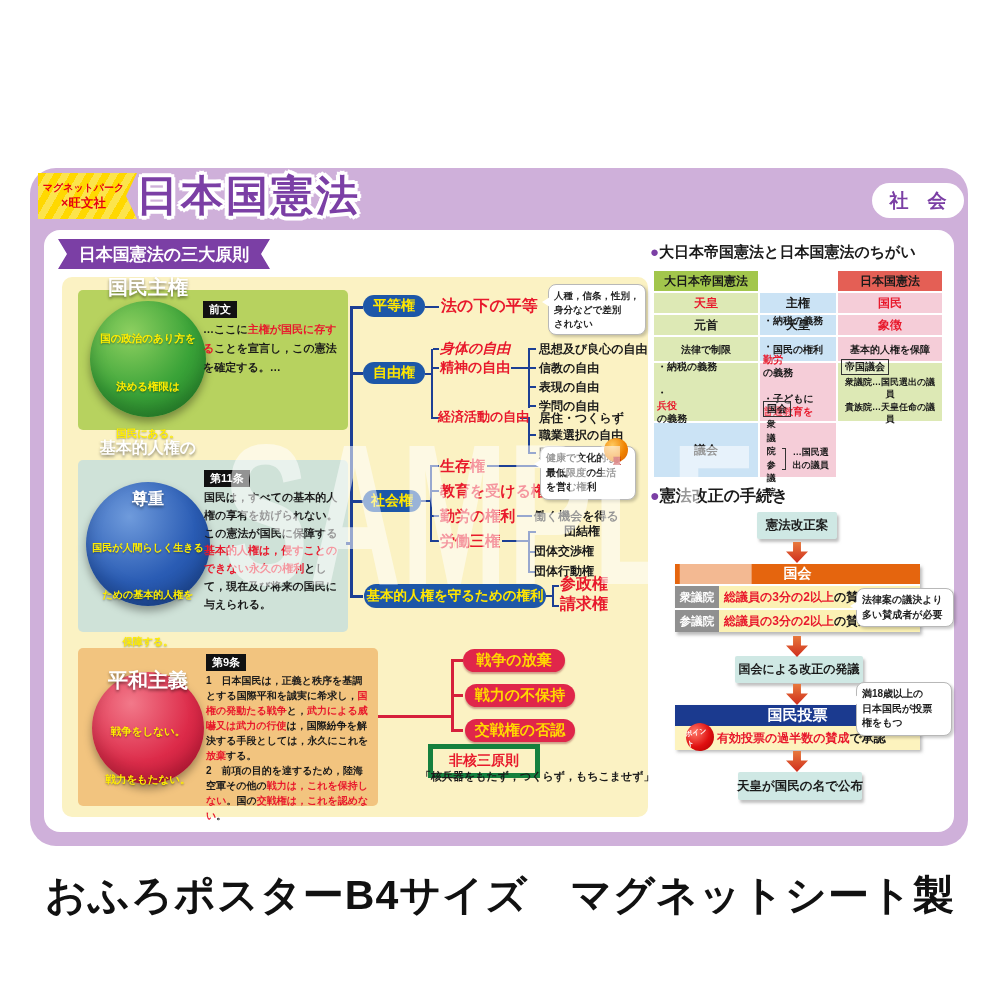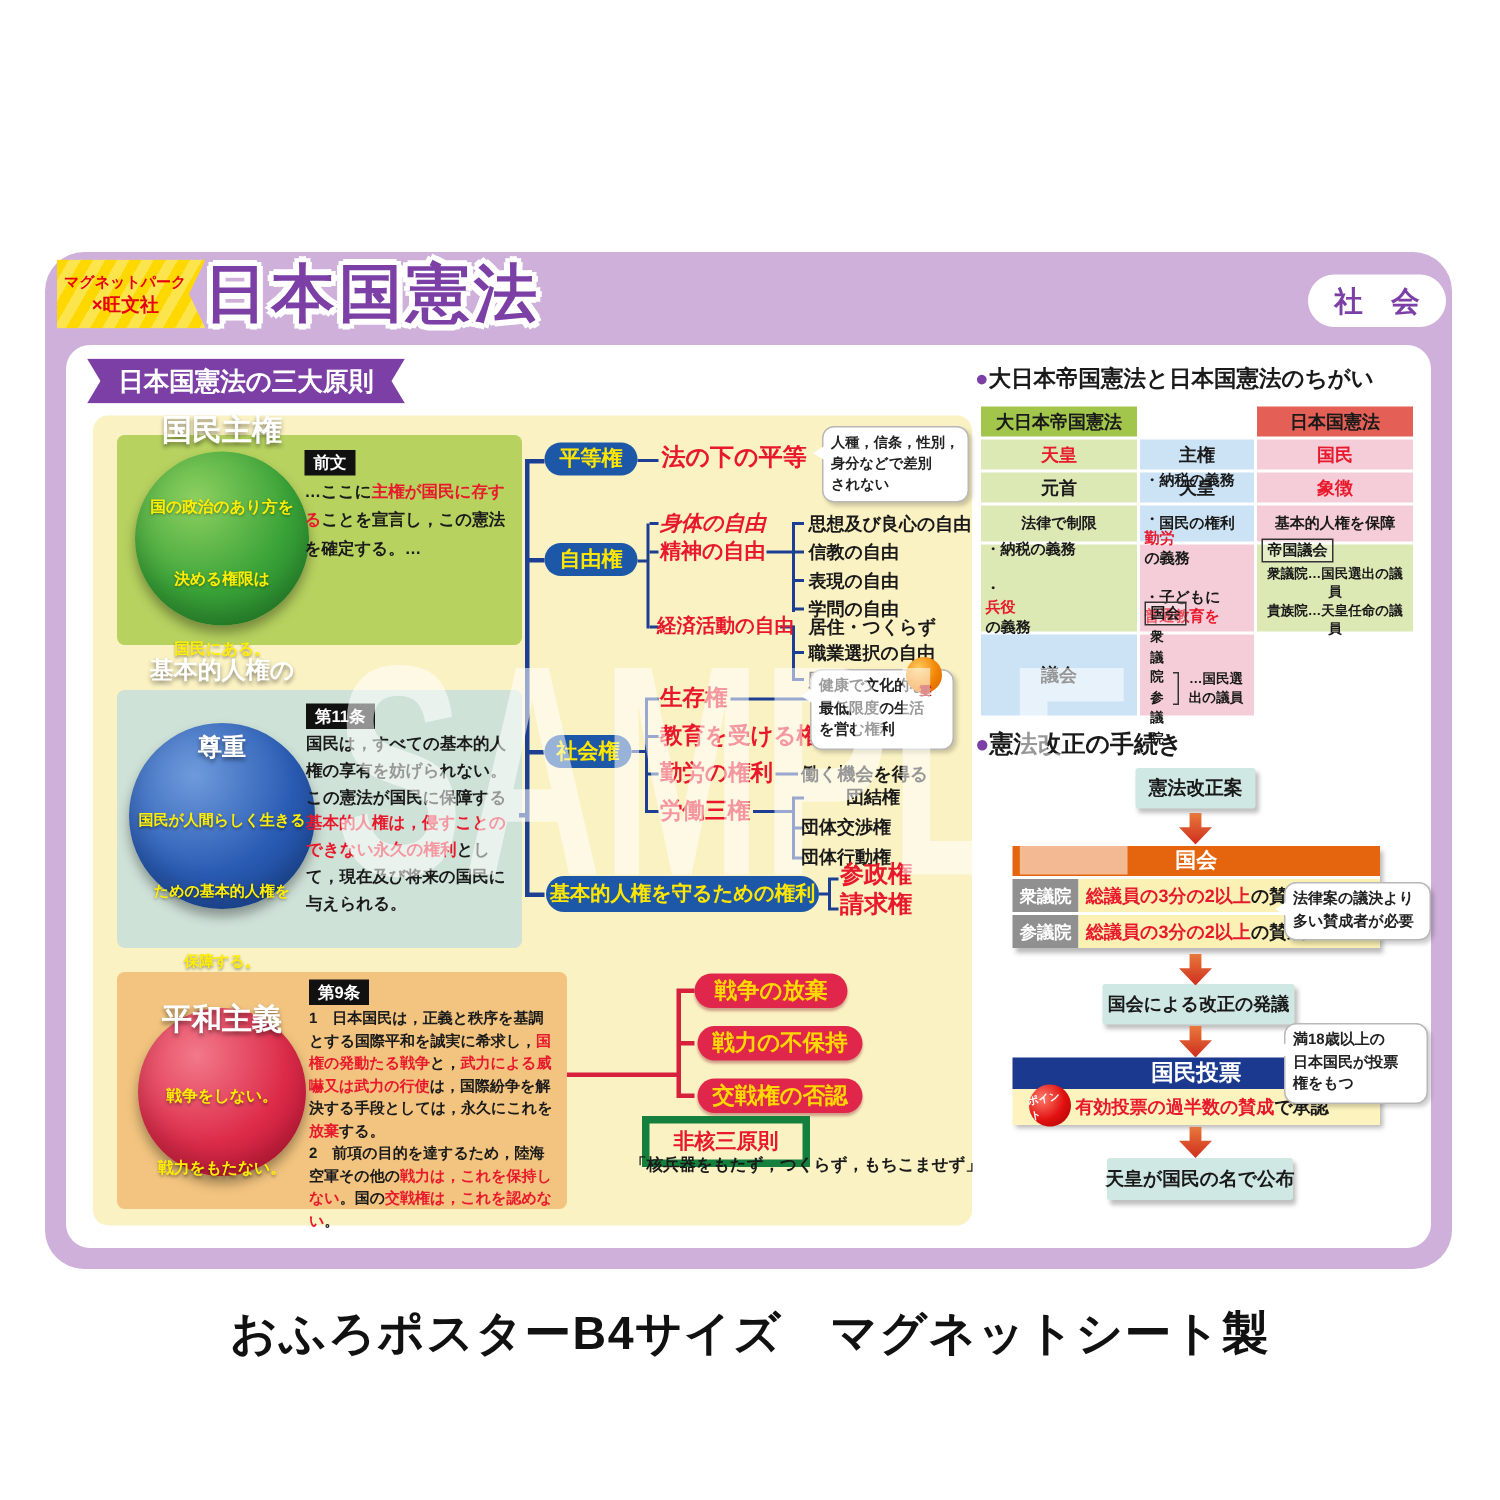--- a/index.html
+++ b/index.html
@@ -83,21 +83,21 @@
   .vote-bar{position:absolute;left:675px;top:705px;width:245px;height:21px;background:#1b3a8f;color:#fff;font-weight:bold;font-size:15px;
       display:flex;align-items:center;justify-content:center;box-shadow:2px 2px 3px rgba(120,120,120,.5);}
   .vote-strip{position:absolute;left:675px;top:726px;width:245px;height:24px;background:#fdf3be;display:flex;align-items:center;
       padding-left:42px;box-sizing:border-box;font-size:12px;font-weight:bold;white-space:nowrap;box-shadow:2px 2px 3px rgba(120,120,120,.5);}
   .point-ball{position:absolute;left:686px;top:723px;width:28px;height:28px;border-radius:50%;z-index:4;
       background:radial-gradient(circle at 35% 30%,#ff7a6a,#e01010 55%,#a80000);
       display:flex;align-items:center;justify-content:center;font-size:7px;font-weight:bold;color:#fff;transform:rotate(-10deg);}
   
   .sample{position:absolute;left:-40px;top:415px;width:1060px;text-align:center;font-size:200px;line-height:1;font-weight:bold;
       color:rgba(255,255,255,.55);transform:scaleX(.64);z-index:40;pointer-events:none;}
-  .caption{position:absolute;left:0;top:868px;width:1000px;text-align:center;font-size:31px;font-weight:900;color:#111;letter-spacing:1px;}
+  .caption{position:absolute;left:0;top:868px;width:1000px;text-align:center;font-size:41px;font-weight:900;color:#111;letter-spacing:1px;}
 </style>
 </head>
 <body>
 
 <div class="poster"></div>
 <div class="sheet"></div>
 
 <div class="brand">
   <span class="l1">マグネットパーク</span>
   <span class="l2">×旺文社</span>

